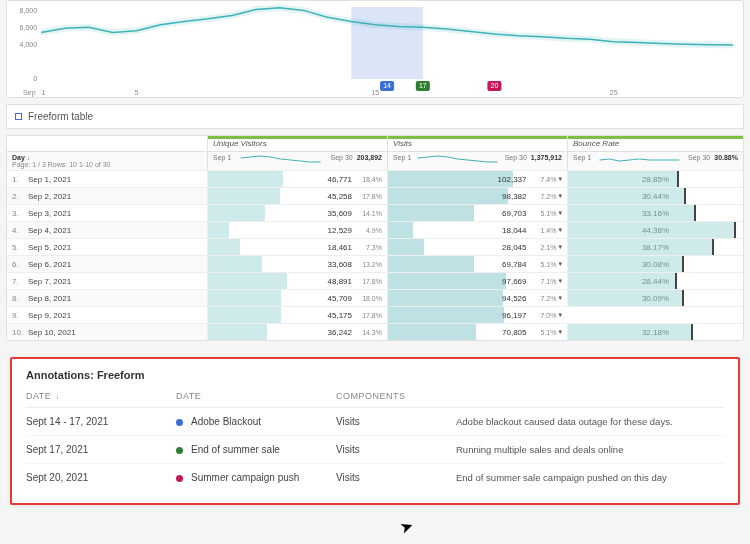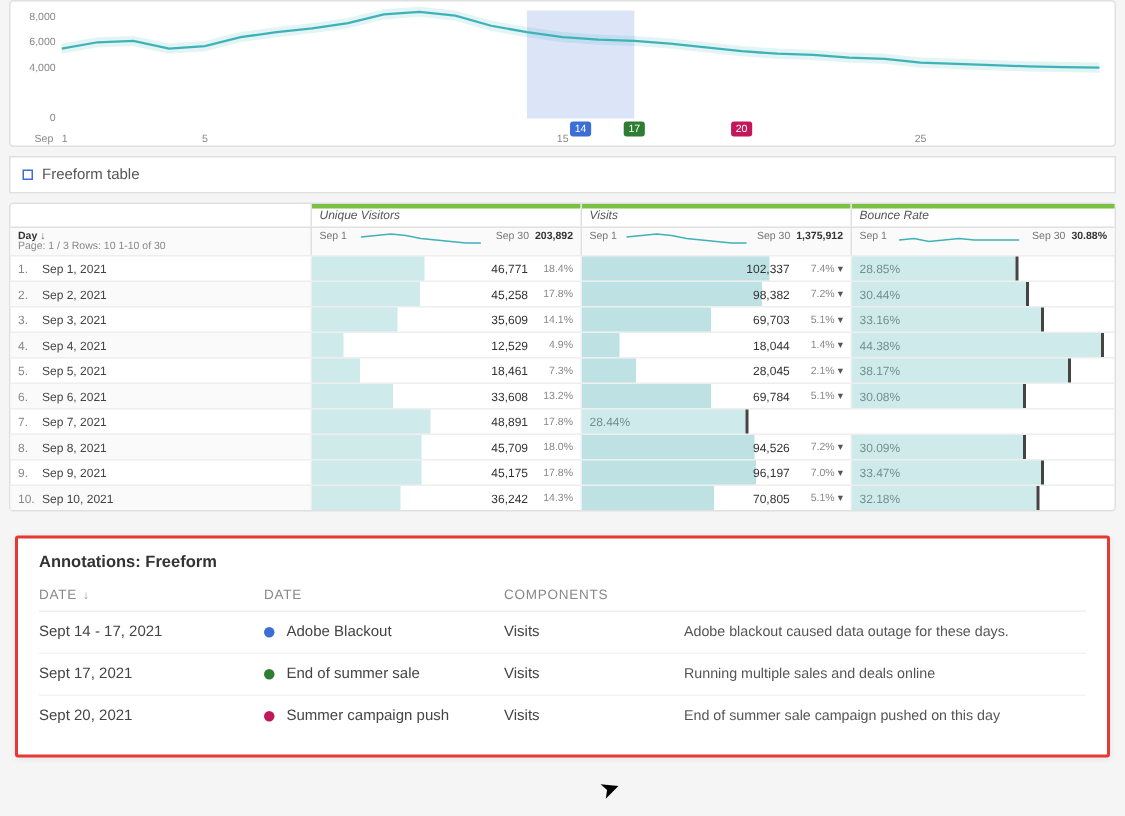--- a/index.html
+++ b/index.html
@@ -104,21 +104,21 @@
   .val-cell .bar {
     position:absolute; left:0; top:0; bottom:0;
     background:#a8d8da; opacity:.55;
   }
   .val-cell.visits .bar { background:#a8d8da; opacity:.75; }
   .val-cell .pct { color:#888; width:26px; text-align:right; font-size:7px;}
   .val-cell .num { position:relative; z-index:1;}
   .bounce-cell {
     border-left: 1px solid #eee;
     position: relative;
-    display:flex; align-items:center; justify-content:flex-start;
+    display:flex; align-items:center; justify-content:center;
     padding: 0 5px;
     color:#333;
     gap:4px;
   }
   .bounce-cell .bar {
     position:absolute; left:0; top:0; bottom:0;
     background:#a8d8da; opacity:.55;
   }
   .bounce-cell .mark {
     position:absolute; top:0; bottom:0; width:2px; background:#444;
@@ -377,20 +377,26 @@
       <div class="ft-row">
       <div class="cell0">
           <span class="idx">7.</span>
           <span>Sep 7, 2021</span>
         </div>
       <div class="val-cell">
           <span class="bar" style="width:44%"></span>
           <span class="num">48,891</span>
           <span class="pct">17.8%</span>
         </div>
+      <div class="val-cell visits">
+          <span class="bar" style="width:66%"></span>
+          <span class="num">97,669</span>
+          <span class="pct">7.1%</span>
+          <span class="tri">▾</span>
+        </div>
       <div class="bounce-cell">
           <span class="bar" style="width:61%"></span>
           <span class="mark" style="left:61%"></span>
           <span class="num">28.44%</span>
         </div>
     </div>
       <div class="ft-row">
       <div class="cell0">
           <span class="idx">8.</span>
           <span>Sep 8, 2021</span>
@@ -420,25 +426,20 @@
       <div class="val-cell">
           <span class="bar" style="width:41%"></span>
           <span class="num">45,175</span>
           <span class="pct">17.8%</span>
         </div>
       <div class="val-cell visits">
           <span class="bar" style="width:65%"></span>
           <span class="num">96,197</span>
           <span class="pct">7.0%</span>
           <span class="tri">▾</span>
-        </div>
-      <div class="bounce-cell">
-          <span class="bar" style="width:72%"></span>
-          <span class="mark" style="left:72%"></span>
-          <span class="num">33.47%</span>
         </div>
     </div>
       <div class="ft-row">
       <div class="cell0">
           <span class="idx">10.</span>
           <span>Sep 10, 2021</span>
         </div>
       <div class="val-cell">
           <span class="bar" style="width:33%"></span>
           <span class="num">36,242</span>

